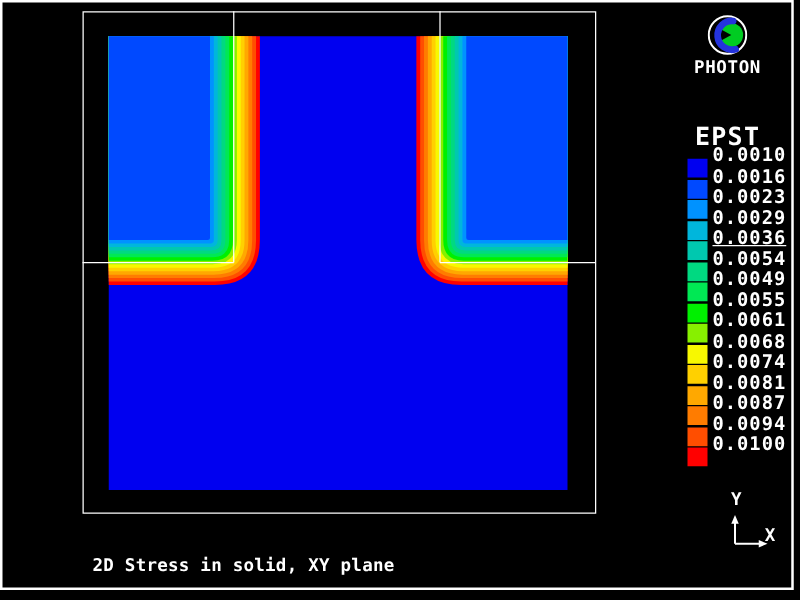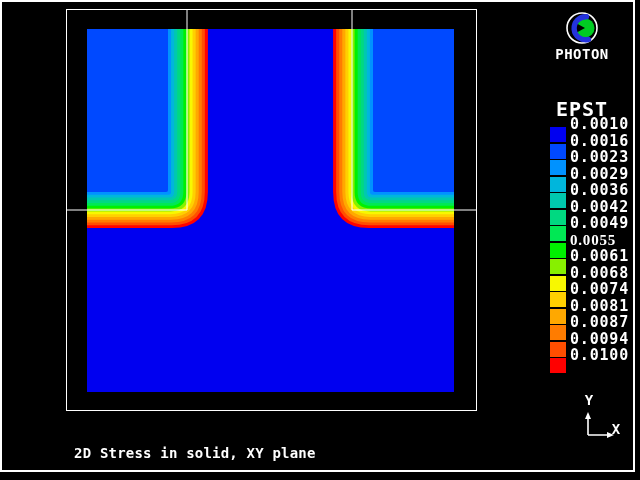--- a/index.html
+++ b/index.html
@@ -95,24 +95,24 @@
     <div class="cell" style="top: 308.5px; background: rgb(255, 168, 0);"></div>
     <div class="cell" style="top: 325px; background: rgb(255, 124, 0);"></div>
     <div class="cell" style="top: 341.5px; background: rgb(255, 78, 0);"></div>
     <div class="cell" style="top: 358px; background: rgb(255, 0, 0);"></div>
   </div>
 <div id="legend-labels" class="abs">
     <div class="val" style="top: 116px;">0.0010</div>
     <div class="val" style="top: 132.5px;">0.0016</div>
     <div class="val" style="top: 149px;">0.0023</div>
     <div class="val" style="top: 165.5px;">0.0029</div>
-    <div class="val" style="top: 182px;">0.0036</div>
-    <div class="val" style="top: 198.5px;">0.0042</div>
+    <div class="val" style="top: 182px; text-decoration: underline;">0.0036</div>
+    <div class="val" style="top: 198.5px;">0.0054</div>
     <div class="val" style="top: 215px; text-align: center;">0.0049</div>
-    <div class="val" style="top: 231.5px; font-family: Liberation Serif, serif;">0.0055</div>
+    <div class="val" style="top: 231.5px;">0.0055</div>
     <div class="val" style="top: 248px;">0.0061</div>
     <div class="val" style="top: 264.5px;">0.0068</div>
     <div class="val" style="top: 281px;">0.0074</div>
     <div class="val" style="top: 297.5px;">0.0081</div>
     <div class="val" style="top: 314px;">0.0087</div>
     <div class="val" style="top: 330.5px;">0.0094</div>
     <div class="val" style="top: 347px;">0.0100</div>
   </div>
 
 <div class="abs y-label">Y</div>

